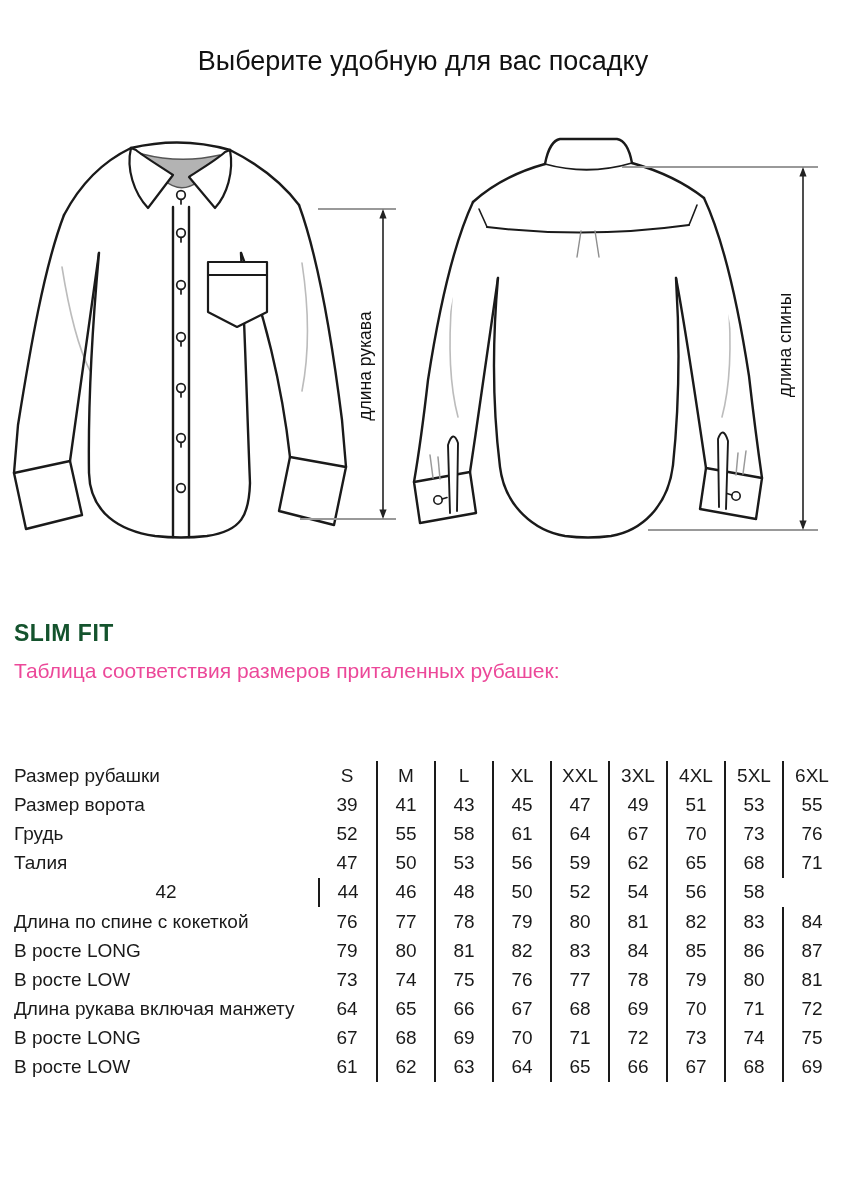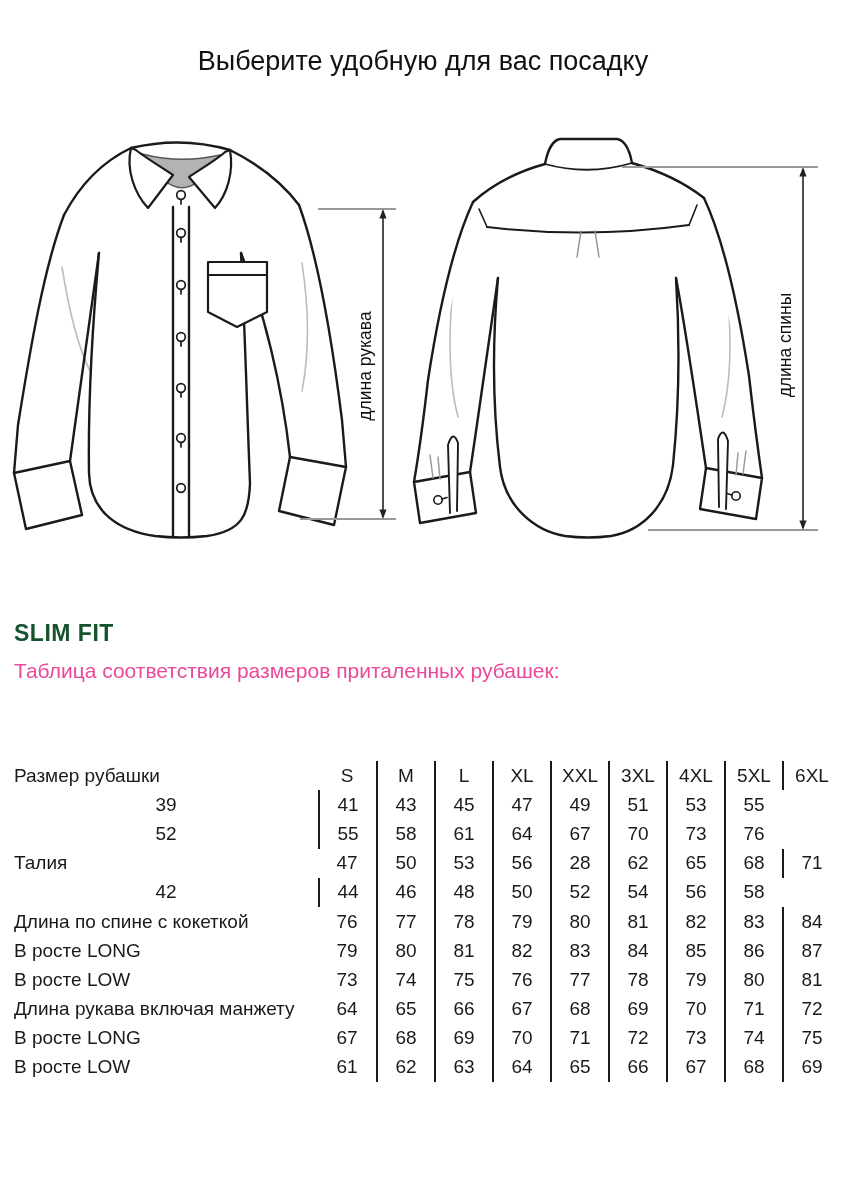--- a/index.html
+++ b/index.html
@@ -178,48 +178,50 @@
         <div class="val sep">M</div>
         <div class="val sep">L</div>
         <div class="val sep">XL</div>
         <div class="val sep">XXL</div>
         <div class="val sep">3XL</div>
         <div class="val sep">4XL</div>
         <div class="val sep">5XL</div>
         <div class="val sep">6XL</div>
       </div>
       <div class="trow">
+        <div class="lbl">Размер ворота</div>
         <div class="val">39</div>
         <div class="val sep">41</div>
         <div class="val sep">43</div>
         <div class="val sep">45</div>
         <div class="val sep">47</div>
         <div class="val sep">49</div>
         <div class="val sep">51</div>
         <div class="val sep">53</div>
         <div class="val sep">55</div>
       </div>
       <div class="trow">
+        <div class="lbl">Грудь</div>
         <div class="val">52</div>
         <div class="val sep">55</div>
         <div class="val sep">58</div>
         <div class="val sep">61</div>
         <div class="val sep">64</div>
         <div class="val sep">67</div>
         <div class="val sep">70</div>
         <div class="val sep">73</div>
         <div class="val sep">76</div>
       </div>
       <div class="trow">
         <div class="lbl">Талия</div>
         <div class="val">47</div>
         <div class="val sep">50</div>
         <div class="val sep">53</div>
         <div class="val sep">56</div>
-        <div class="val sep">28</div>
+        <div class="val sep">59</div>
         <div class="val sep">62</div>
         <div class="val sep">65</div>
         <div class="val sep">68</div>
         <div class="val sep">71</div>
       </div>
       <div class="trow">
         <div class="val">42</div>
         <div class="val sep">44</div>
         <div class="val sep">46</div>
         <div class="val sep">48</div>

